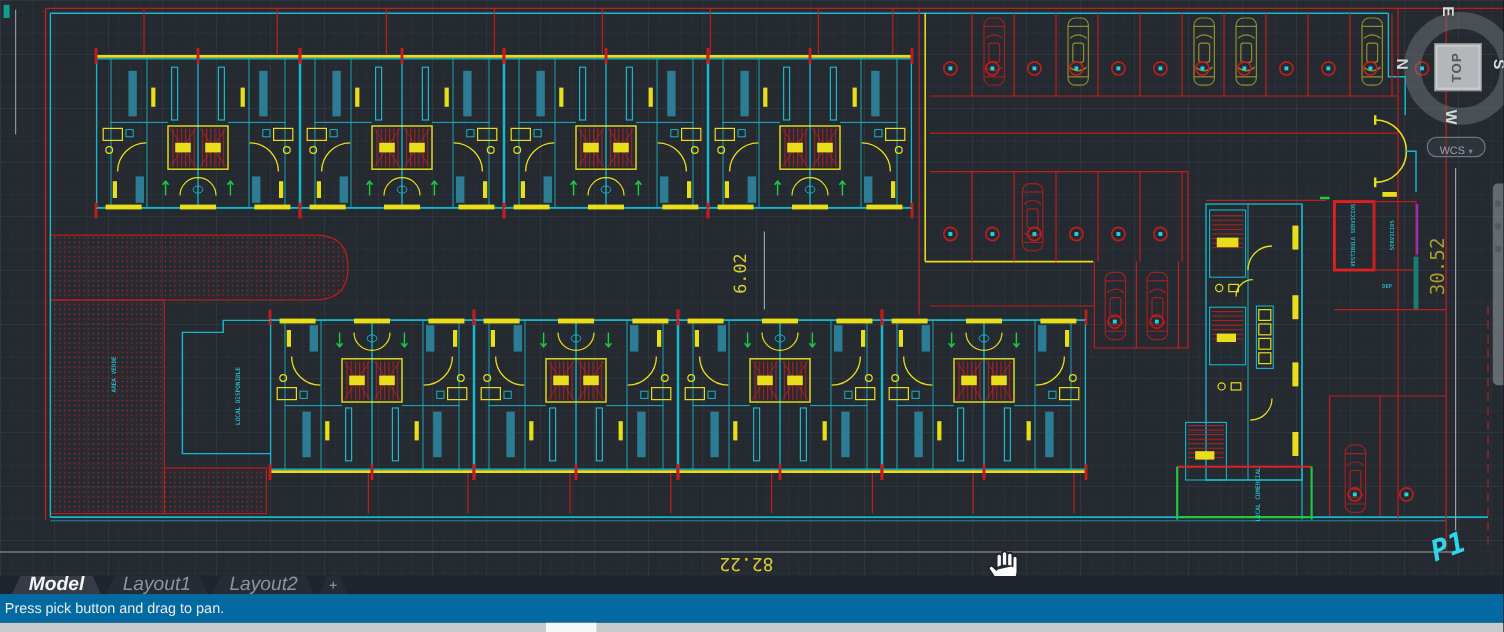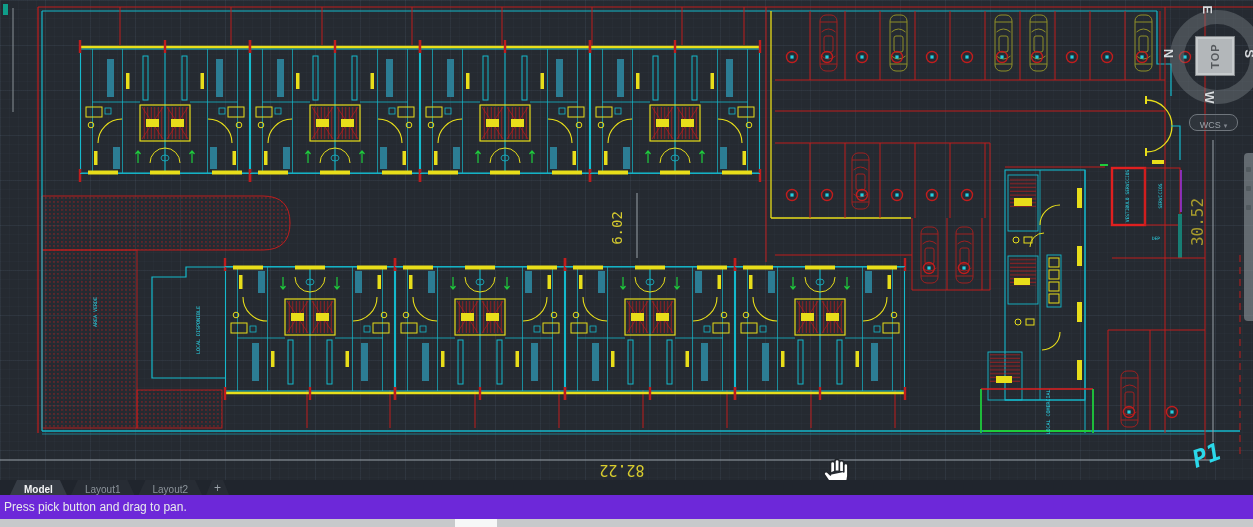--- a/index.html
+++ b/index.html
@@ -35,29 +35,29 @@
   .navbar{position:absolute;left:1244px;top:153px;width:9px;height:168px;
     background:rgba(152,158,164,.55);border-radius:4px 0 0 4px;}
   .navbar i{display:block;width:5px;height:5px;margin:14px auto 0;background:rgba(70,76,82,.55);border-radius:1px;}
 
   
   #hand{position:absolute;left:818px;top:456px;}
 
   
   #tabbar{position:absolute;left:0;top:480px;width:1253px;height:15px;background:#20252d;
     display:flex;align-items:stretch;padding-left:10px;box-sizing:border-box;}
-  .tab{position:relative;margin-right:4px;padding:0 14px;display:flex;align-items:flex-end;
-    font-size:10px;color:#8d949c;clip-path:polygon(7px 0,calc(100% - 7px) 0,100% 100%,0 100%);
-    background:#272c34;cursor:pointer;}
+  .tab{position:relative;margin-right:4px;padding:0 14px;display:flex;align-items:center;
+    font-size:16px;color:#8d949c;clip-path:polygon(7px 0,calc(100% - 7px) 0,100% 100%,0 100%);
+    background:#272c34;cursor:pointer;font-style:italic;}
   .tab.active{background:#363c45;color:#f4f5f6;font-weight:bold;}
   .tab-add{display:flex;align-items:center;padding:0 8px;color:#9aa1a8;font-size:12px;
     background:#272c34;clip-path:polygon(6px 0,calc(100% - 6px) 0,100% 100%,0 100%);cursor:pointer;}
 
   
-  #statusbar{position:absolute;left:0;top:495px;width:1253px;height:24px;background:#6d28d9;
+  #statusbar{position:absolute;left:0;top:495px;width:1253px;height:24px;background:#0369a1;
     color:#e8eaec;font-size:12px;display:flex;align-items:center;padding-left:4px;box-sizing:border-box;}
 
   
   #bottomstrip{position:absolute;left:0;top:519px;width:1253px;height:8px;background:#c7c9cb;}
   #bottomstrip .lit{position:absolute;left:455px;top:0;width:42px;height:8px;background:#f6f7f7;}
 </style>
 </head>
 <body>
 
 <div id="app">

